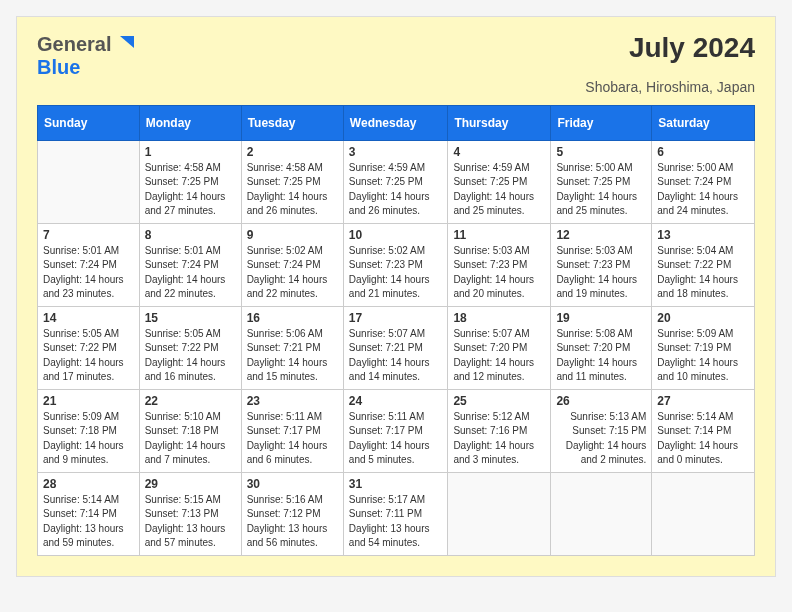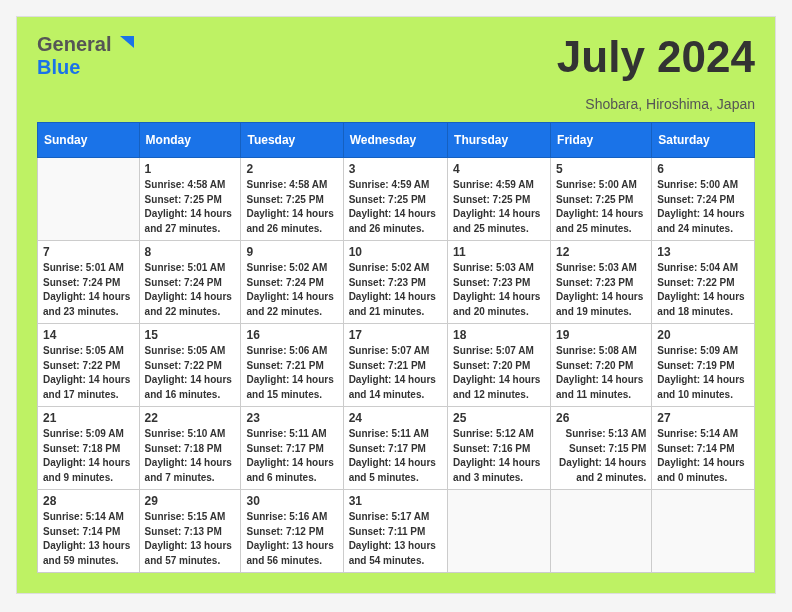--- a/index.html
+++ b/index.html
@@ -4,35 +4,35 @@
   <style>
     * { box-sizing: border-box; margin: 0; padding: 0; }
     body {
       font-family: Arial, sans-serif;
       background: #f5f5f5;
       width: 792px;
       min-height: 612px;
       padding: 16px;
     }
     .page-container {
-      background: #bef264;
+      background: #fef9c3;
       border: 1px solid #ddd;
       padding: 16px 20px 20px;
     }
     .header {
       display: flex;
       justify-content: space-between;
       align-items: flex-start;
       margin-bottom: 10px;
     }
     .title-block {
       text-align: right;
     }
     .month-year {
-      font-size: 44px;
+      font-size: 28px;
       font-weight: bold;
       color: #333;
       line-height: 1.1;
     }
     .location {
       font-size: 14px;
       color: #555;
       margin-top: 15px;
     }
     .calendar {
@@ -64,21 +64,20 @@
       font-weight: bold;
       font-size: 12px;
       color: #333;
       display: block;
       margin-bottom: 2px;
     }
     .day-info {
       color: #333;
       font-size: 10px;
       line-height: 1.45;
-      font-weight: bold;
     }
     
     .logo-wrapper {
       display: flex;
       flex-direction: column;
     }
   </style>
 </head>
 <body>
 

